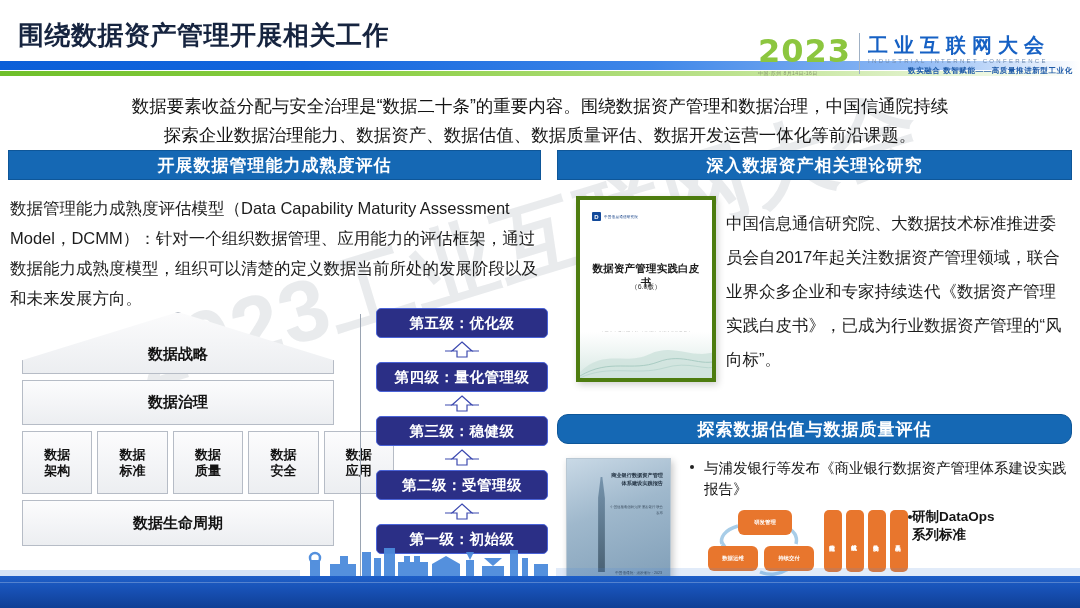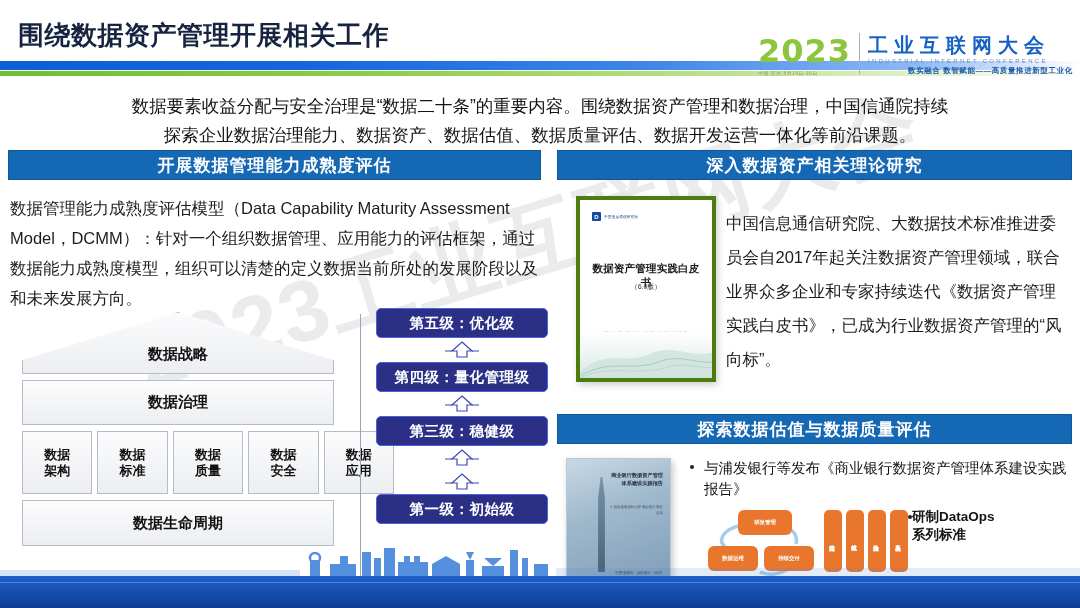--- a/index.html
+++ b/index.html
@@ -62,21 +62,21 @@
 
   
   .sec-bar {
     position: absolute; background: #1568b4; color: #ffffff;
     font-size: 17px; font-weight: 700; letter-spacing: 1px;
     display: flex; align-items: center; justify-content: center;
     border: 1px solid #0e5698;
   }
   #bar-left   { left: 8px;   top: 150px; width: 533px; height: 30px; }
   #bar-right1 { left: 557px; top: 150px; width: 515px; height: 30px; }
-  #bar-right2 { left: 557px; top: 414px; width: 515px; height: 30px; }
+  #bar-right2 { left: 557px; top: 414px; width: 515px; height: 30px; border-radius: 11px; }
 
   
   #dcmm-text {
     position: absolute; left: 10px; top: 193px; width: 528px;
     font-size: 16.5px; line-height: 30px; color: #1c1c1c;
   }
 
   
   #house { position: absolute; left: 22px; top: 312px; width: 312px; height: 272px; }
   .h-roof {
@@ -342,20 +342,21 @@
           <path d="M2 10 L9 10 M29 10 L36 10" stroke="#3d4ab0" stroke-width="1.2"></path>
         </svg>
     </div>
     <div class="lvl">第三级：稳健级</div>
     <div class="lvl-arrow">
       <svg width="38" height="17" viewBox="0 0 38 17">
           <path d="M19 1 L29 10 L24 10 L24 16 L14 16 L14 10 L9 10 Z" fill="#ffffff" stroke="#3d4ab0" stroke-width="1.2"></path>
           <path d="M2 10 L9 10 M29 10 L36 10" stroke="#3d4ab0" stroke-width="1.2"></path>
         </svg>
     </div>
+    <div class="lvl">第二级：受管理级</div>
     <div class="lvl-arrow">
       <svg width="38" height="17" viewBox="0 0 38 17">
           <path d="M19 1 L29 10 L24 10 L24 16 L14 16 L14 10 L9 10 Z" fill="#ffffff" stroke="#3d4ab0" stroke-width="1.2"></path>
           <path d="M2 10 L9 10 M29 10 L36 10" stroke="#3d4ab0" stroke-width="1.2"></path>
         </svg>
     </div>
     <div class="lvl">第一级：初始级</div>
   </div>
 
   <div id="wp-cover">

